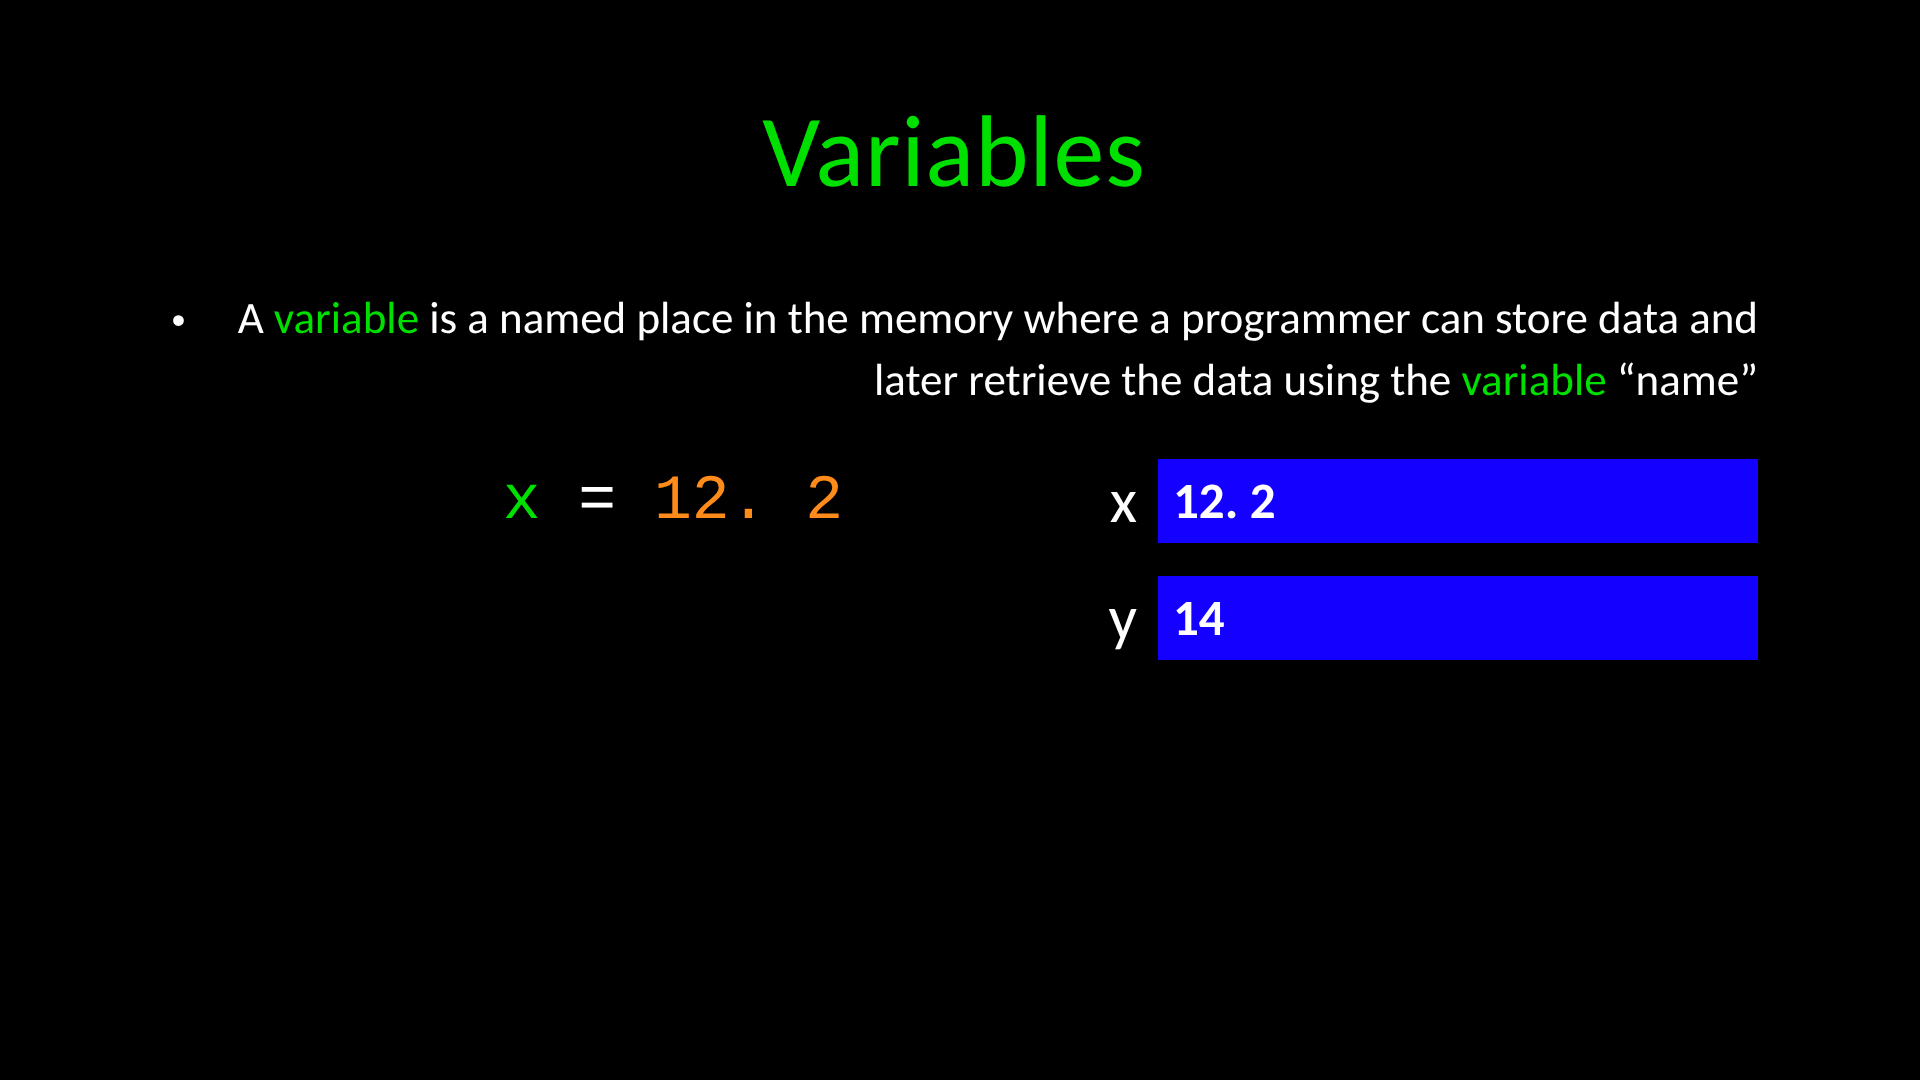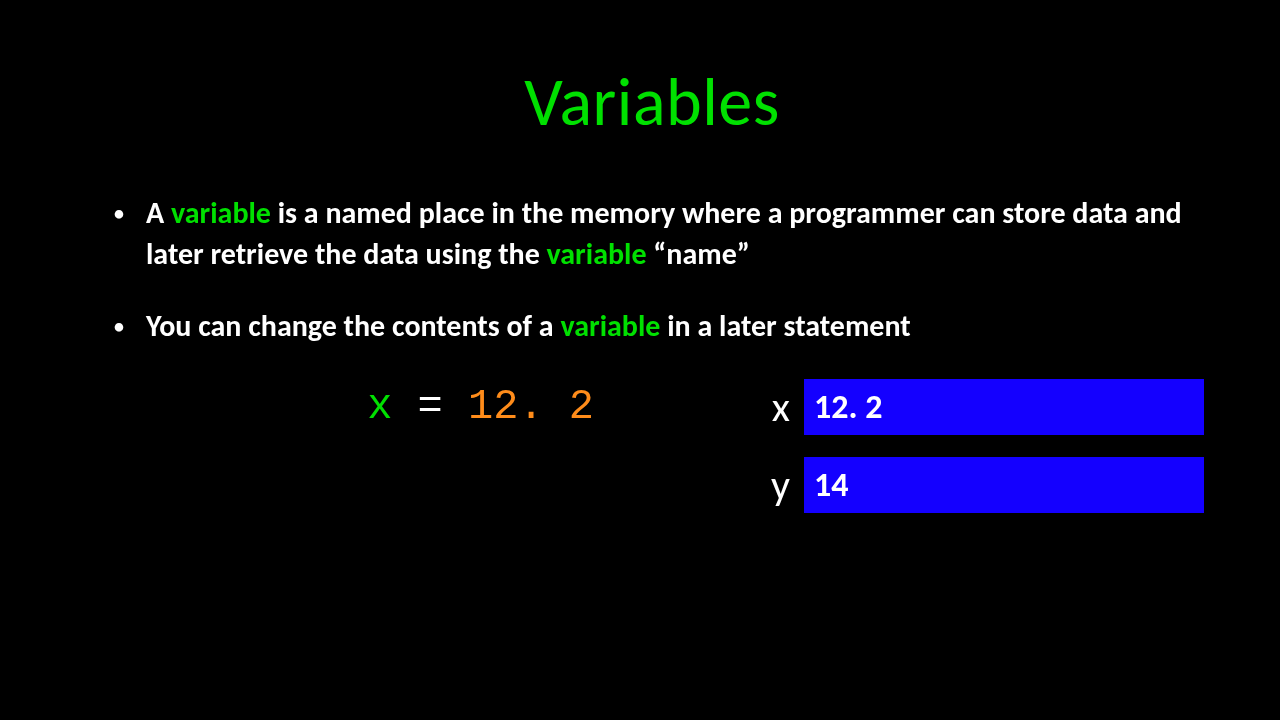--- a/index.html
+++ b/index.html
@@ -1,23 +1,23 @@
 <!DOCTYPE html>
 <html><head>
 <meta charset="utf-8">
 <style>
   * { margin: 0; padding: 0; box-sizing: border-box; }
   html, body { width: 1280px; height: 720px; background: #000; overflow: hidden; }
   body { font-family: "Gill Sans", "Gill Sans MT", "Segoe UI", Calibri, sans-serif; color: #fff; }
 
-  .slide { width: 1280px; height: 720px; position: relative; padding: 60px 76px 40px 100px; }
+  .slide { width: 1280px; height: 720px; position: relative; padding: 60px 108px 40px 100px; }
 
   .title { color: #00e000; font-size: 68px; font-weight: 400; text-align: center; margin-bottom: 50px; letter-spacing: 0.5px; }
 
-  .bullets { list-style: none; font-size: 30px; line-height: 1.35; font-weight: 700; }
+  .bullets { list-style: none; font-size: 30px; line-height: 1.35; font-weight: 400; text-align: right; }
   .bullets li { position: relative; padding-left: 46px; margin-bottom: 32px; }
   .bullets li::before { content: "•"; position: absolute; left: 14px; top: 0; font-size: 20px; line-height: 40px; color: #fff; }
   .kw { color: #00e000; }
 
   .lower { display: flex; margin-top: 30px; padding-left: 90px; justify-content: flex-end; }
 
   .code { font-family: "Courier New", Courier, monospace; font-size: 42px; line-height: 1.35; }
   .code .varname { color: #00e000; }
   .code .eq { color: #fff; }
   .code .num { color: #ff8c1a; }
@@ -31,23 +31,20 @@
 <body>
 
 <div class="slide">
 
   <h1 class="title">Variables</h1>
 
   <ul class="bullets">
     <li>
       <span>A </span><span class="kw">variable</span><span> is a named place in the memory where a programmer can store data and later retrieve the data using the </span><span class="kw">variable</span><span> “name”</span>
     </li>
-    <li>
-      <span>You can change the contents of a </span><span class="kw">variable</span><span> in a later statement</span>
-    </li>
   </ul>
 
   <div class="lower">
 
     <div class="code">
       <div>
         <span class="varname">x</span><span class="eq"> = </span><span class="num">12. 2</span>
       </div>
     </div>
 

